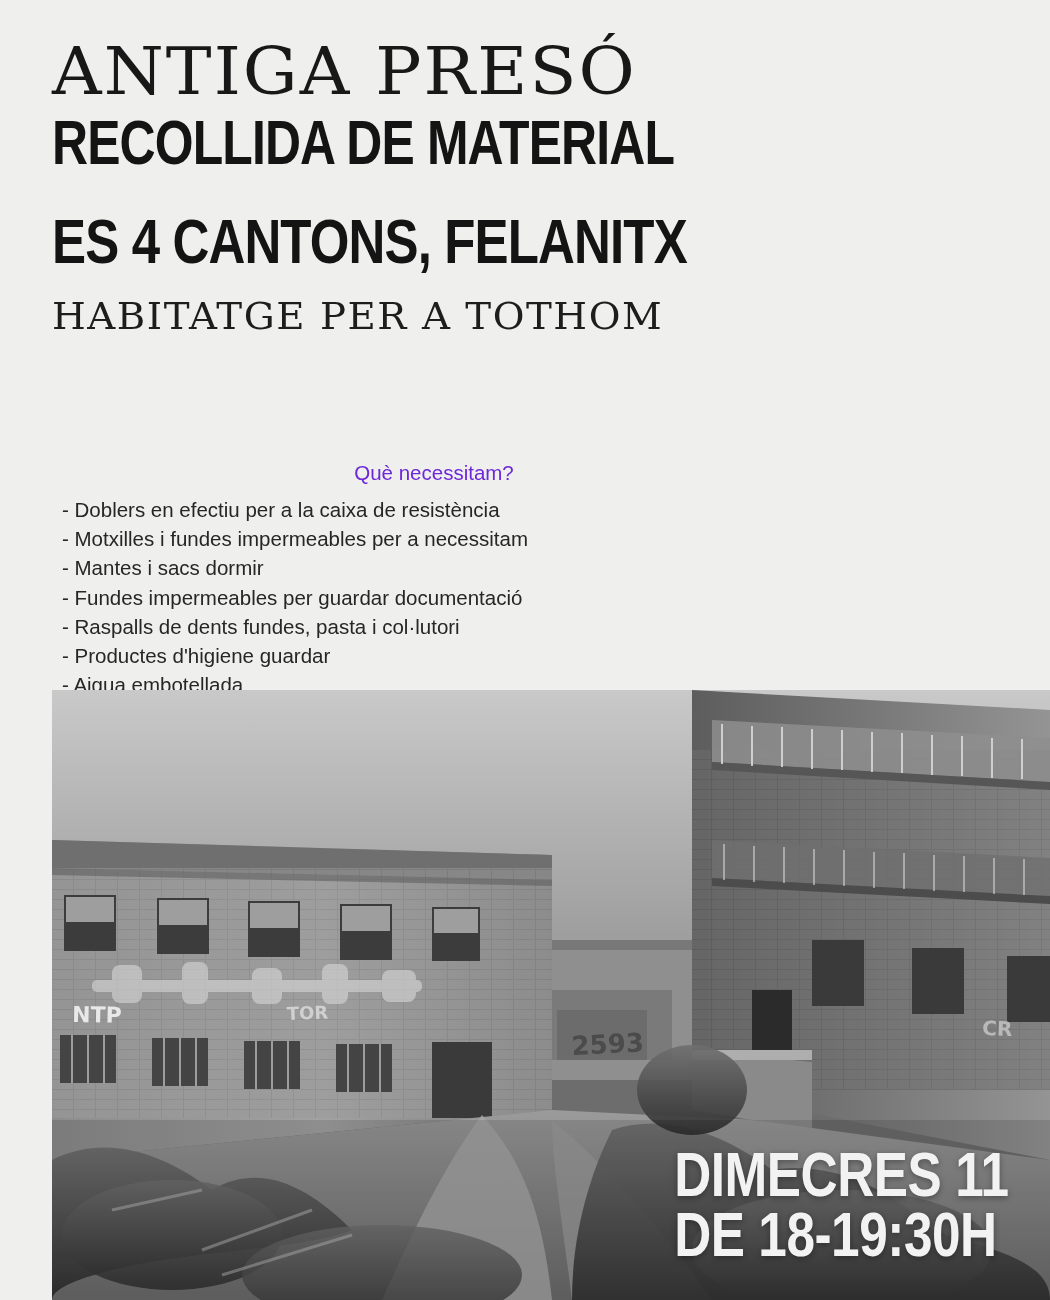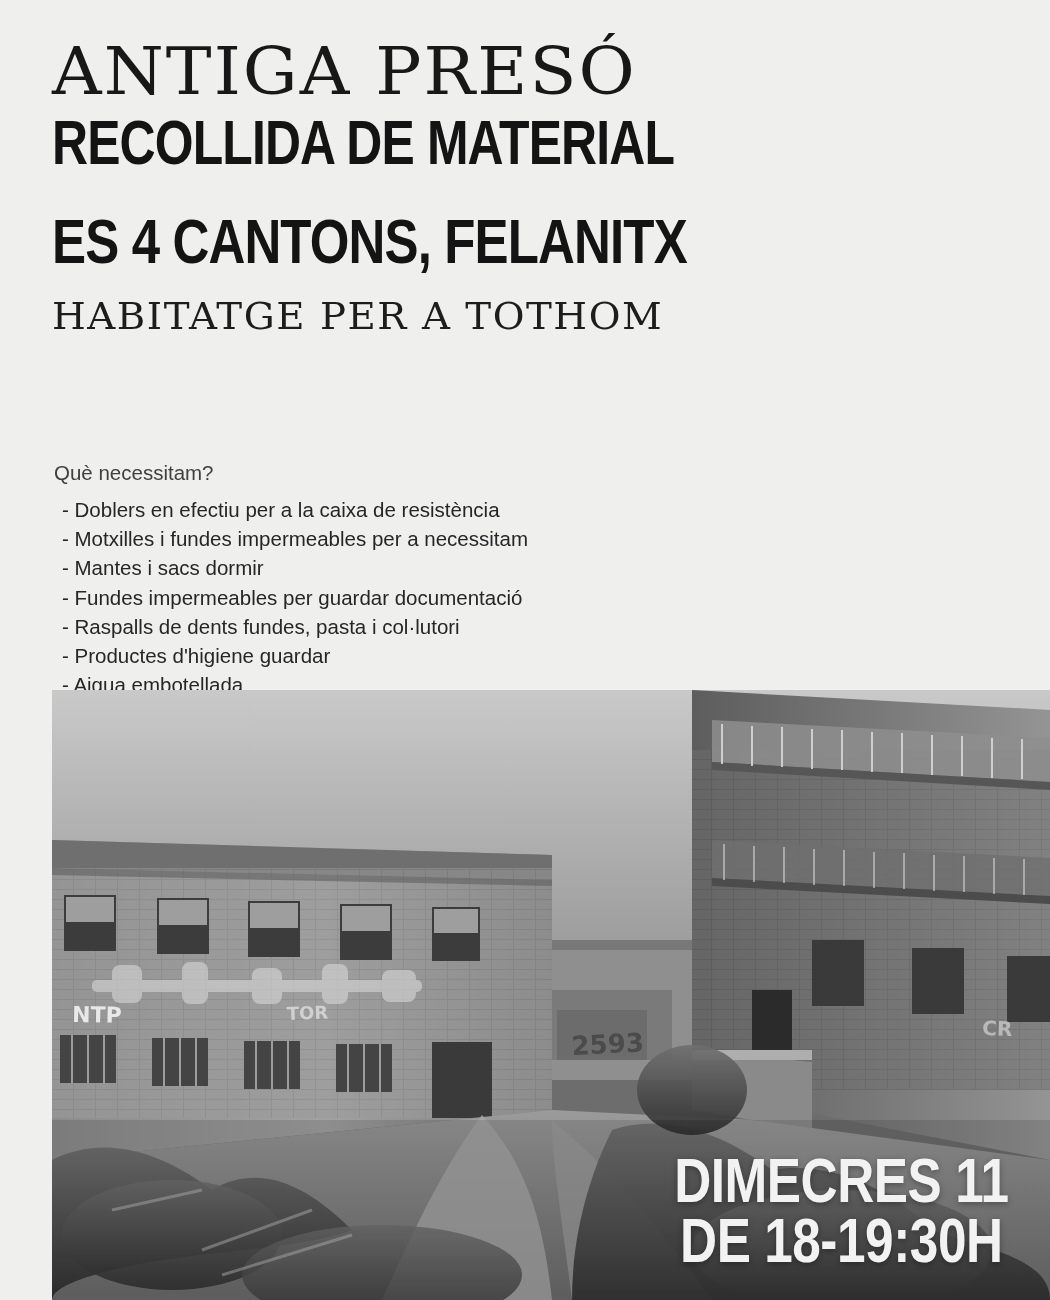--- a/index.html
+++ b/index.html
@@ -85,23 +85,24 @@
   
   .needs {
     position: absolute;
     left: 54px;
     top: 458px;
     width: 760px;
   }
   .needs-question {
     font-size: 20.5px;
     line-height: 29px;
-    color: #404040;
+    color: #6d28d9;
     margin: 0 0 0 0;
     font-weight: 400;
+    text-align: center;
   }
   .needs ul {
     list-style: none;
     margin: 8px;
     padding: 0;
   }
   .needs li {
     font-size: 20.5px;
     line-height: 29.2px;
     color: #262626;
@@ -117,22 +118,22 @@
     height: 610px;
     overflow: hidden;
     background: #6d6d6d;
   }
   .photo svg { display: block; }
 
   
   .date-overlay {
     position: absolute;
     right: 42px;
-    bottom: 34px;
-    text-align: center;
+    bottom: 40px;
+    text-align: left;
     color: #f2f2f2;
   }
   .date-line {
     font-family: "Liberation Sans", sans-serif;
     font-weight: 700;
     font-size: 57px;
     line-height: 1.04;
     letter-spacing: -0.5px;
     transform: scaleX(0.9) scaleY(1.12);
     transform-origin: right top;

